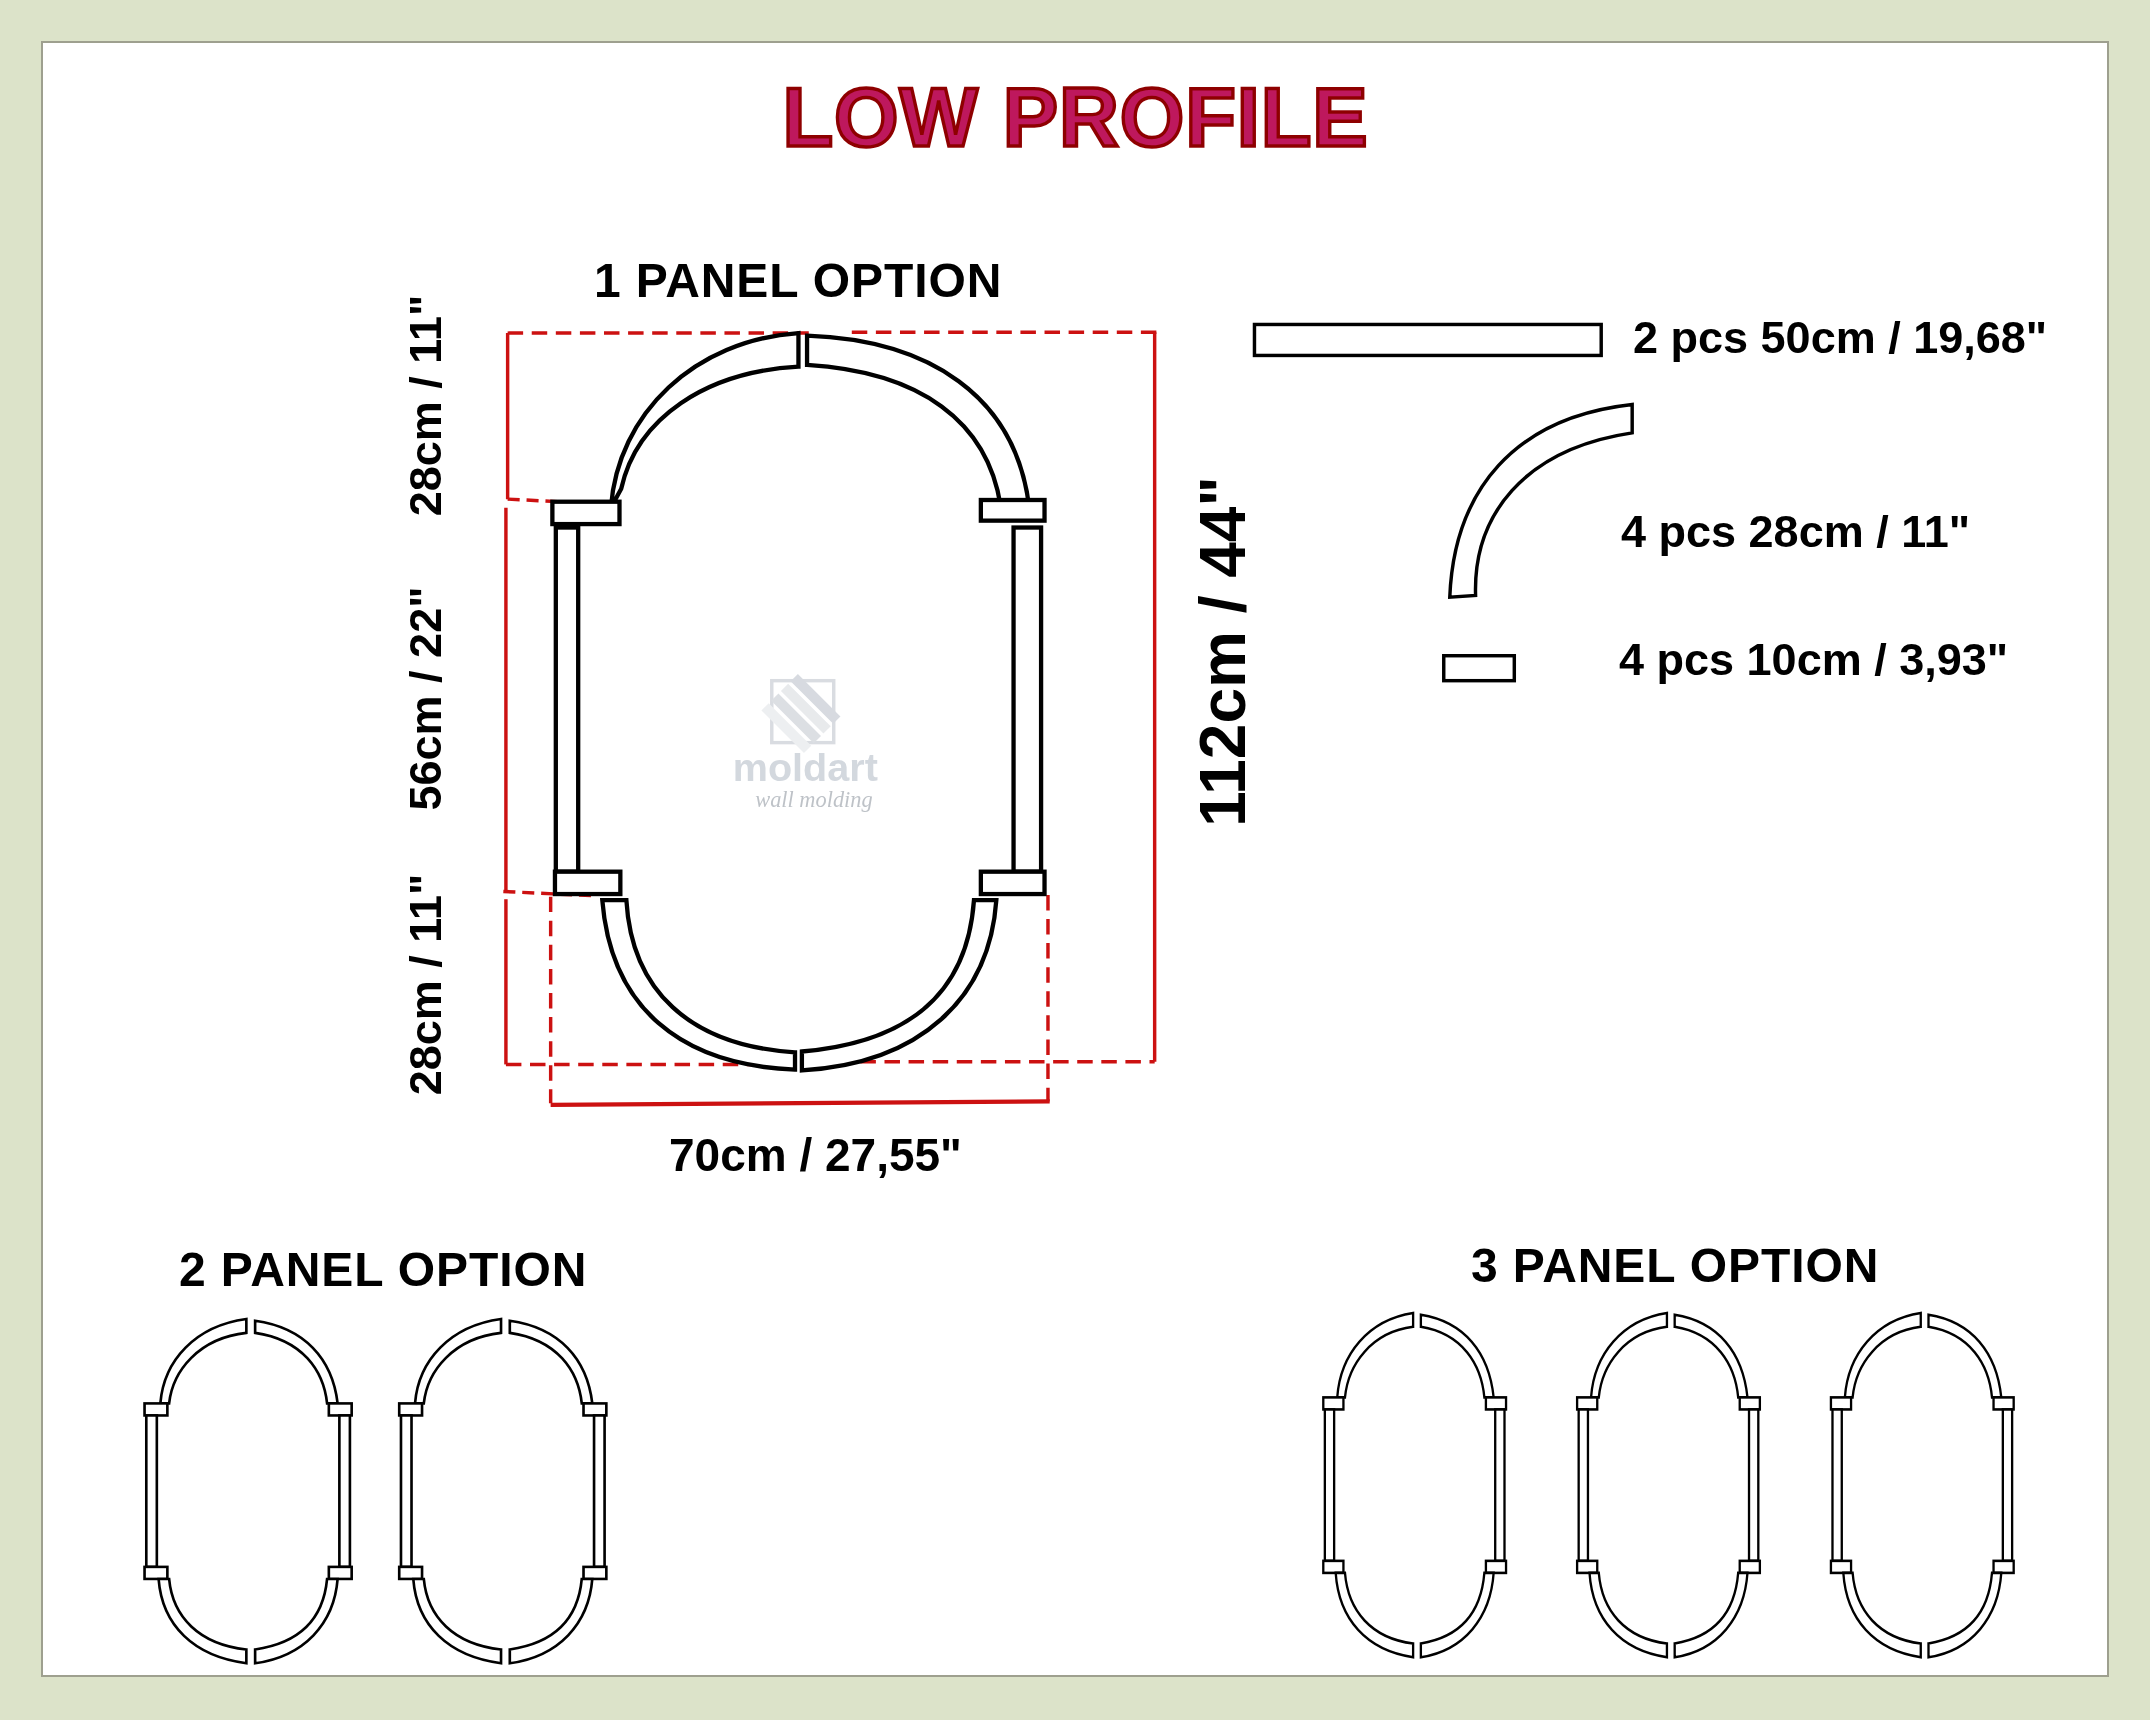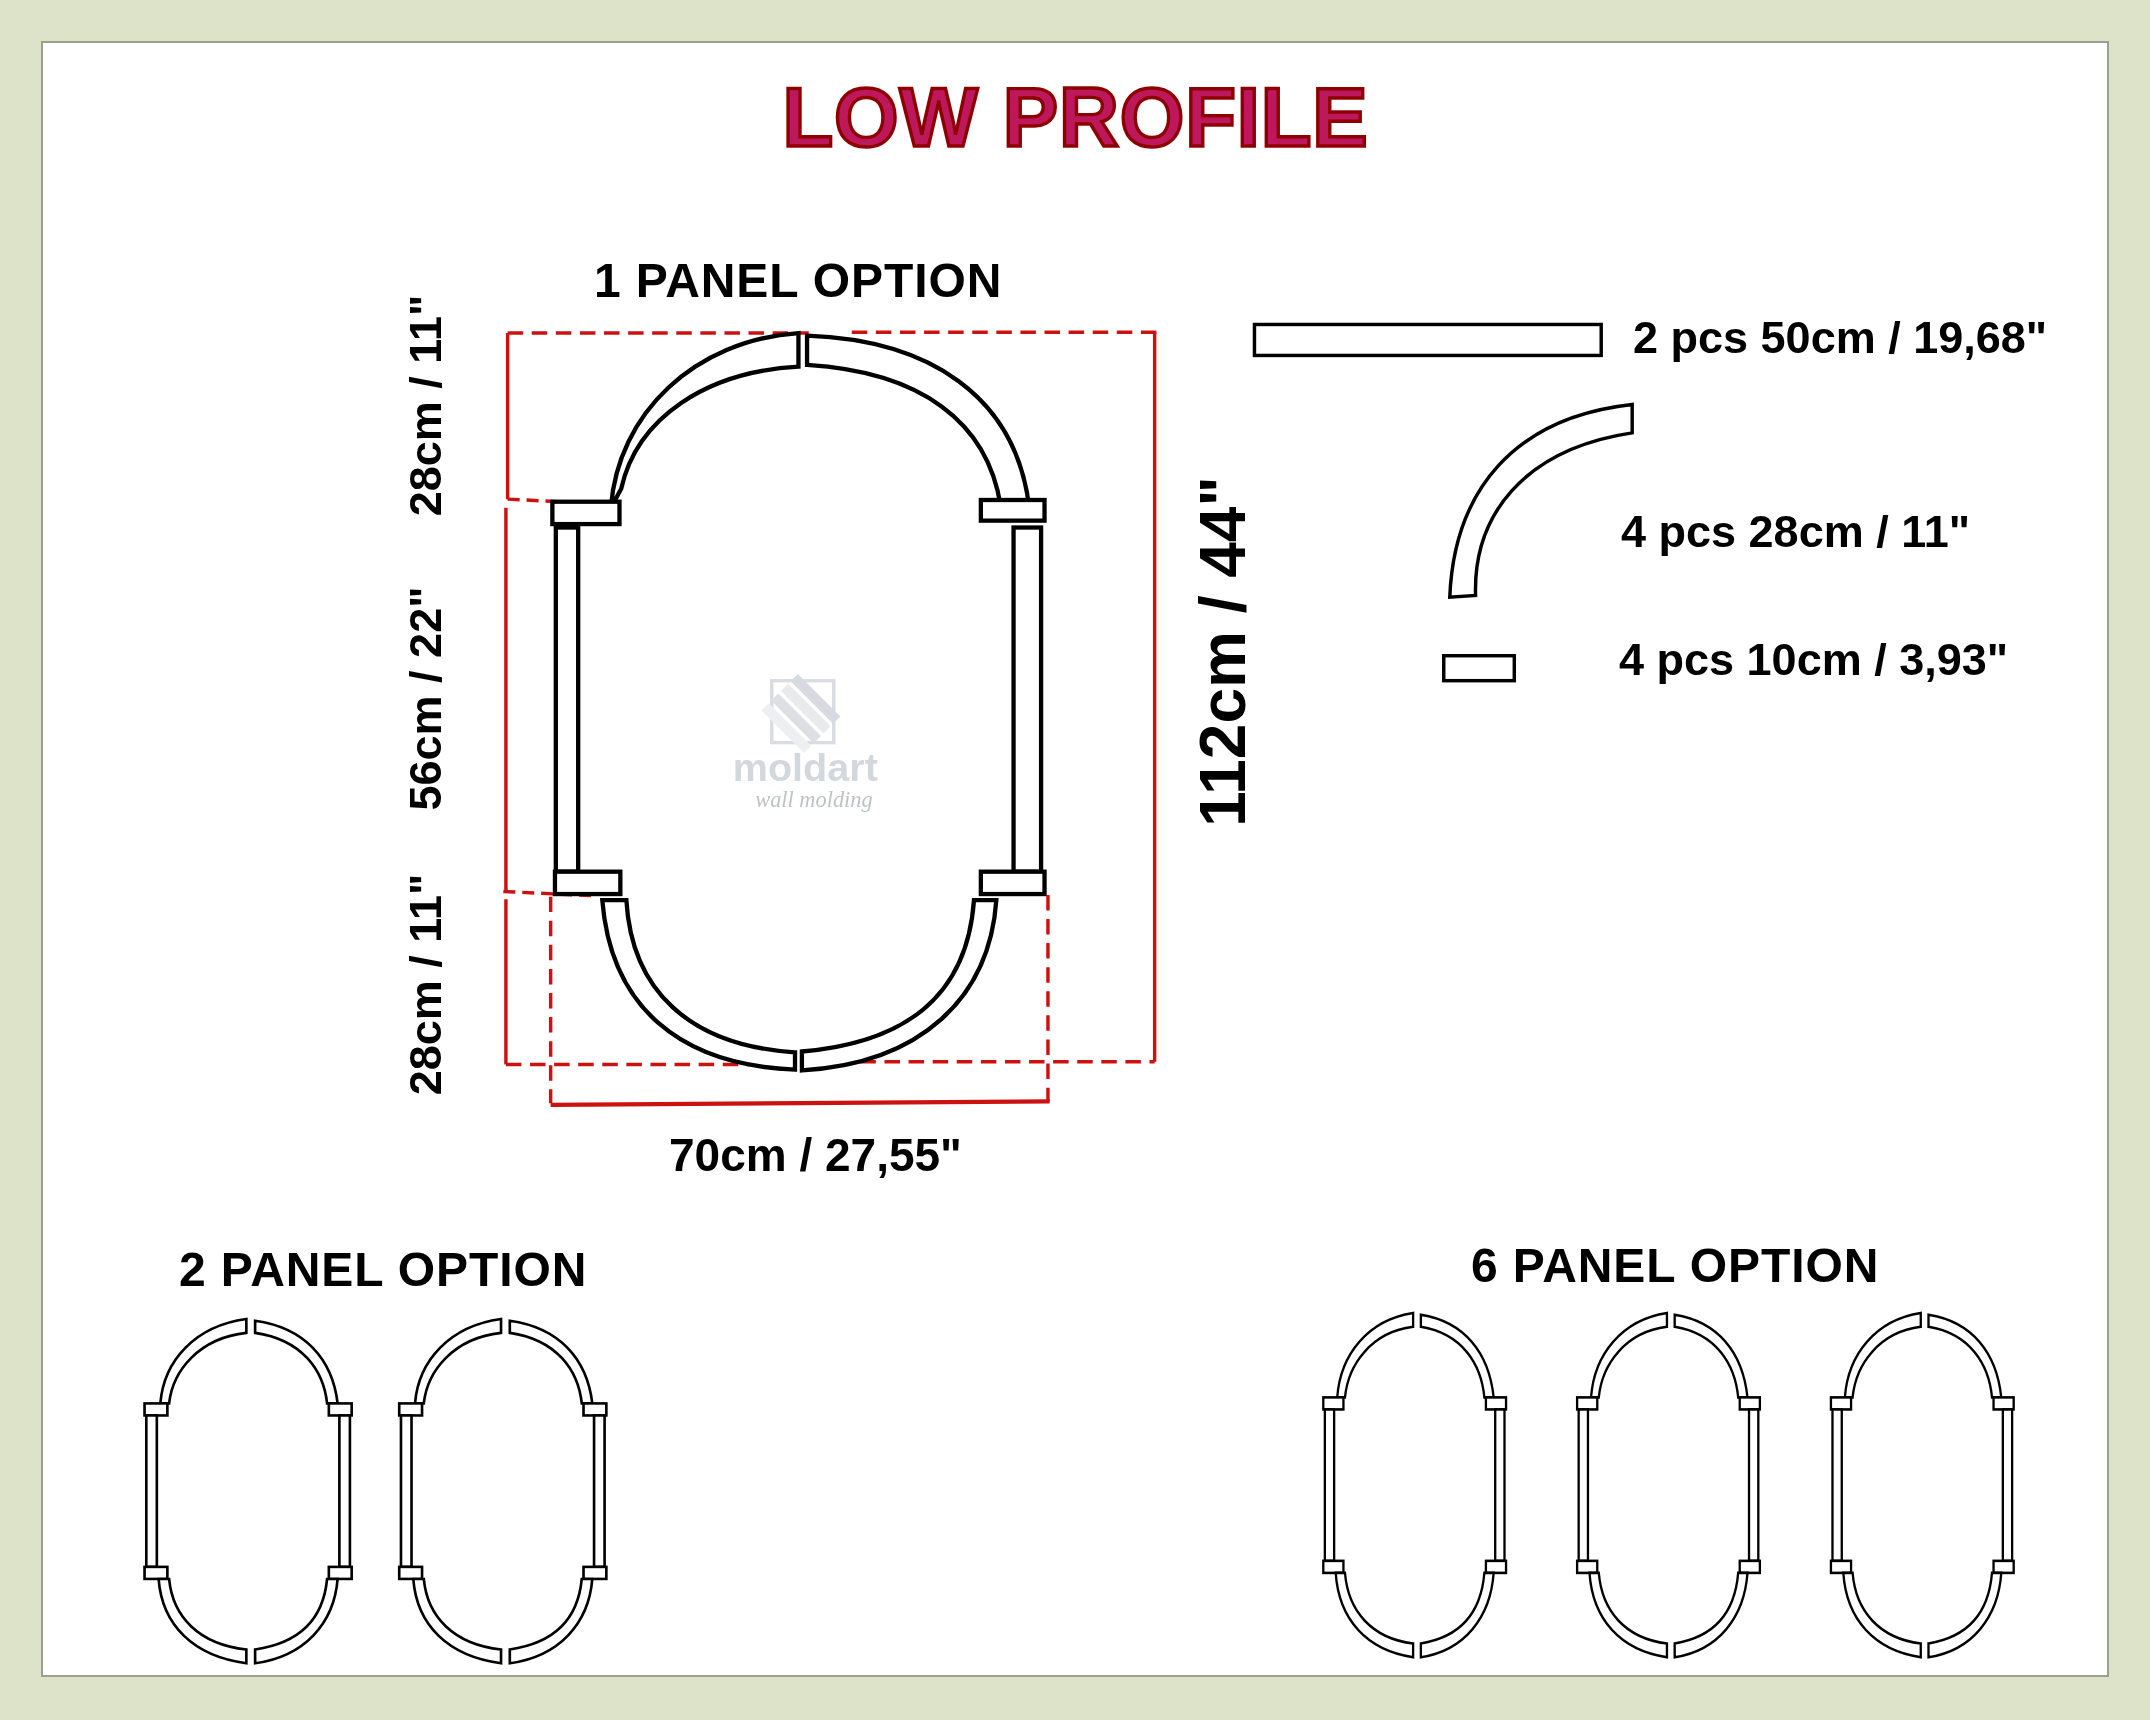--- a/index.html
+++ b/index.html
@@ -162,20 +162,20 @@
       <rect x="210" y="288" width="26" height="14"></rect>
 
       <path d="M16 302 L28 302 C32 346 62 378 116 384 L116 400 C56 392 20 356 16 302 Z"></path>
       <path d="M208 302 L220 302 C216 354 182 392 126 400 L126 384 C180 376 204 346 208 302 Z"></path>
     </g>
   </defs>
   <use href="#mini-panel" transform="translate(168 1533) scale(1.02 1.0)"></use>
   <use href="#mini-panel" transform="translate(464 1533) scale(1.02 1.0)"></use>
 </svg>
 
-<div class="abs heading" style="left:1471px; top:1242px;">6 PANEL OPTION</div>
+<div class="abs heading" style="left:1471px; top:1242px;">3 PANEL OPTION</div>
 
 <svg width="2151" height="1721" viewBox="0 0 2500 2000">
   <use href="#mini-panel" transform="translate(1538 1526) scale(0.9 1.0)"></use>
   <use href="#mini-panel" transform="translate(1833 1526) scale(0.9 1.0)"></use>
   <use href="#mini-panel" transform="translate(2128 1526) scale(0.9 1.0)"></use>
 </svg>
 
 
 </body></html>

